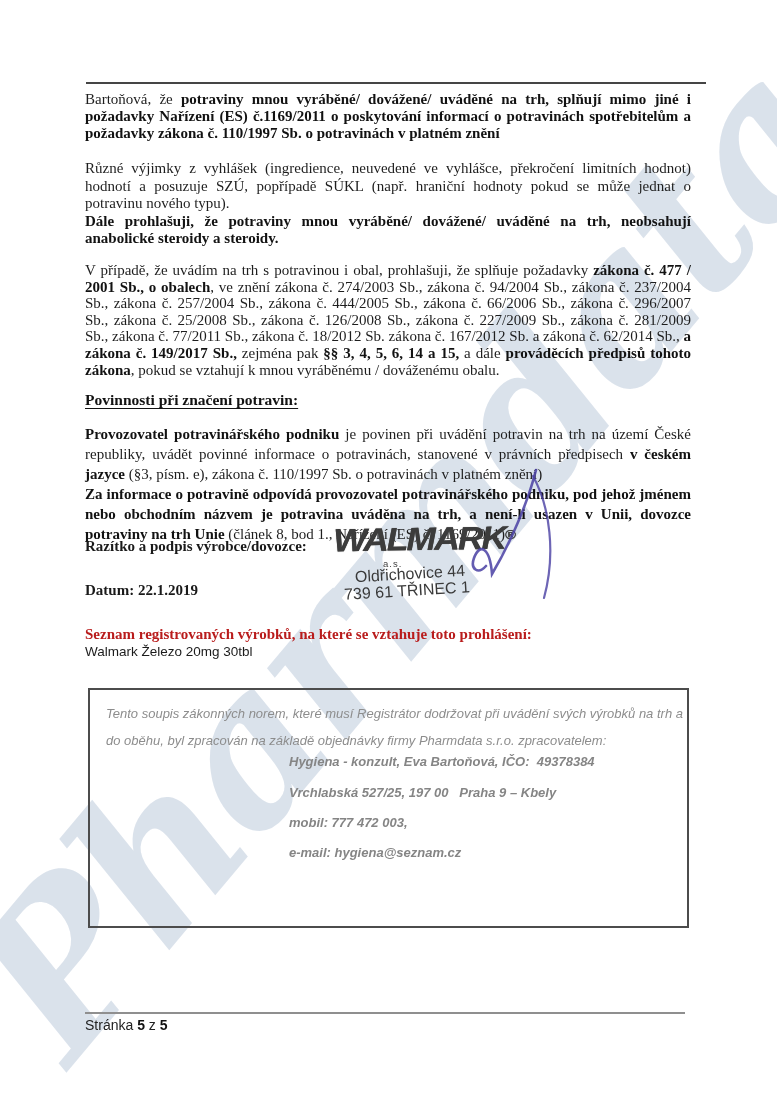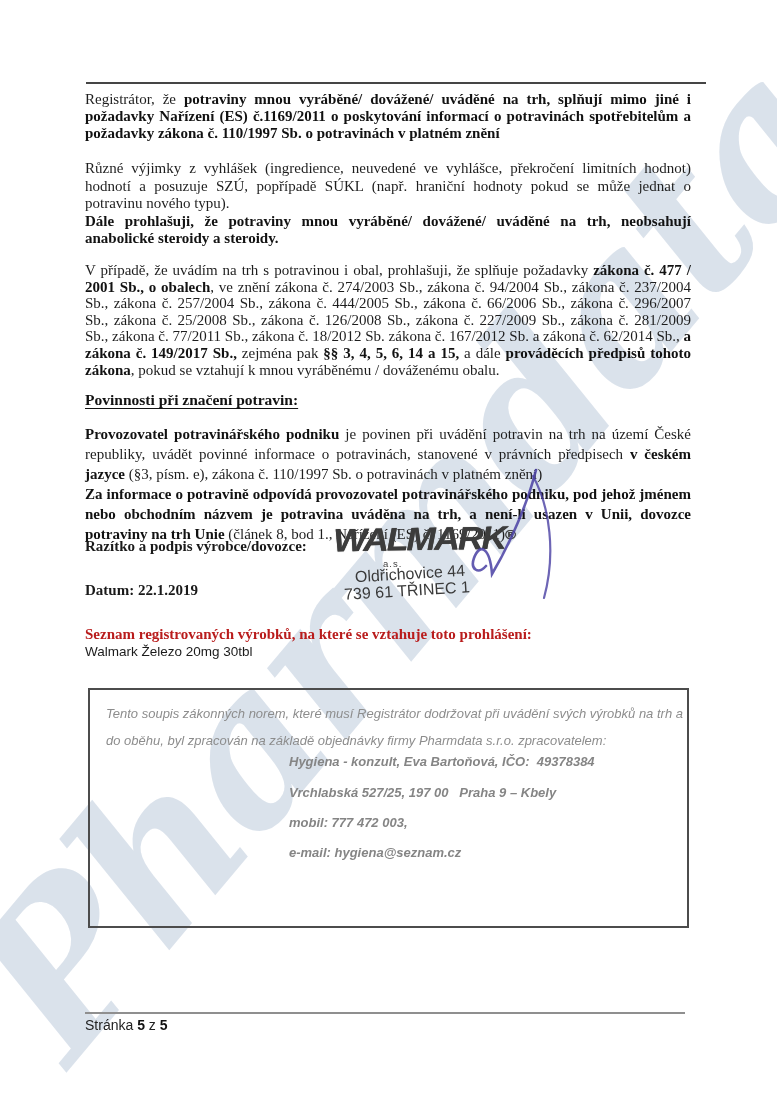--- a/index.html
+++ b/index.html
@@ -94,21 +94,21 @@
 </style>
 </head>
 <body>
 
 <div class="page">
 
   <div class="watermark">Pharmdata s.r.o.</div>
 
   <div class="abs top-rule"></div>
 
-  <div class="abs par p1"><span>Registrátor, že </span><span class="b">potraviny mnou vyráběné/ dovážené/ uváděné na trh, splňují mimo jiné i požadavky Nařízení (ES) č.1169/2011 o poskytování informací o potravinách spotřebitelům a požadavky zákona č. 110/1997 Sb. o potravinách v platném znění</span></div>
+  <div class="abs par p1"><span>Bartoňová, že </span><span class="b">potraviny mnou vyráběné/ dovážené/ uváděné na trh, splňují mimo jiné i požadavky Nařízení (ES) č.1169/2011 o poskytování informací o potravinách spotřebitelům a požadavky zákona č. 110/1997 Sb. o potravinách v platném znění</span></div>
 
   <div class="abs par p2">
     <div>Různé výjimky z vyhlášek (ingredience, neuvedené ve vyhlášce, překročení limitních hodnot) hodnotí a posuzuje SZÚ, popřípadě SÚKL (např. hraniční hodnoty pokud se může jednat o potravinu nového typu).</div>
     <div class="b">Dále prohlašuji, že potraviny mnou vyráběné/ dovážené/ uváděné na trh, neobsahují anabolické steroidy a steroidy.</div>
   </div>
 
   <div class="abs par p3"><span>V případě, že uvádím na trh s potravinou i obal, prohlašuji, že splňuje požadavky </span><span class="b">zákona č. 477 / 2001 Sb., o obalech</span><span>, ve znění zákona č. 274/2003 Sb., zákona č. 94/2004 Sb., zákona č. 237/2004 Sb., zákona č. 257/2004 Sb., zákona č. 444/2005 Sb., zákona č. 66/2006 Sb., zákona č. 296/2007 Sb., zákona č. 25/2008 Sb., zákona č. 126/2008 Sb., zákona č. 227/2009 Sb., zákona č. 281/2009 Sb., zákona č. 77/2011 Sb., zákona č. 18/2012 Sb. zákona č. 167/2012 Sb. a zákona č. 62/2014 Sb., </span><span class="b">a zákona č. 149/2017 Sb.,</span><span> zejména pak </span><span class="b">§§ 3, 4, 5, 6, 14 a 15,</span><span> a dále </span><span class="b">prováděcích předpisů tohoto zákona</span><span>, pokud se vztahují k mnou vyráběnému / dováženému obalu.</span></div>
 
   <div class="abs heading">Povinnosti při značení potravin:</div>
 

